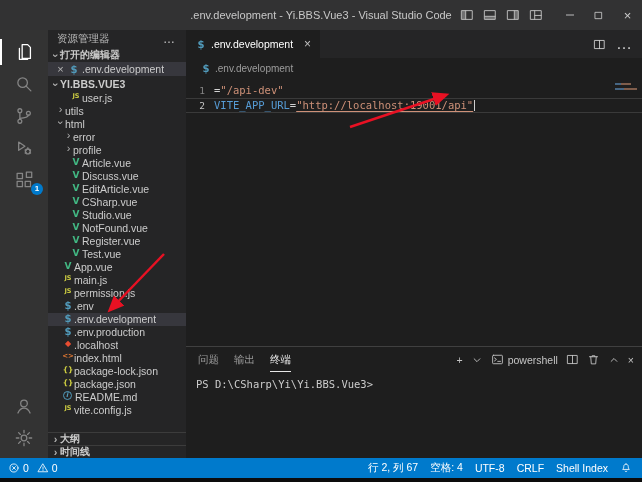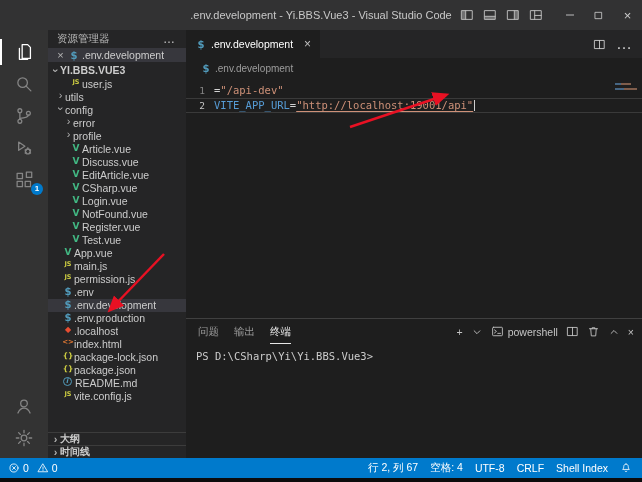--- a/index.html
+++ b/index.html
@@ -59,21 +59,21 @@
   .cl.current .ln { color: #c6c6c6; }
   .tk-key { color: #569cd6; }
   .tk-operator { color: #d4d4d4; }
   .tk-string { color: #ce9178; }
   .lk { text-decoration: underline; text-underline-offset: 2px; }
   .cursor { width: 1px; height: 11px; background: #cfcfcf; margin-left: 1px; }
   .minimap { position: absolute; top: 5px; right: 3px; width: 24px; }
   .mm { height: 2px; margin-bottom: 3px; background: linear-gradient(90deg, #4a6e8f 40%, #8a6450 40%); opacity: .9; }
   .mm-a { width: 16px; } .mm-b { width: 22px; }
   
-  .panel { height: 140px; flex: none; border-top: 1px solid #404040; display: flex; flex-direction: column; background: #1e1e1e; }
+  .panel { height: 112px; flex: none; border-top: 1px solid #404040; display: flex; flex-direction: column; background: #1e1e1e; }
   .panel-header { height: 25px; flex: none; display: flex; align-items: center; padding: 0 8px 0 12px; }
   .panel-tabs { display: flex; align-items: center; height: 25px; }
   .ptab { font-size: 10.5px; color: #9a9a9a; margin-right: 15px; height: 25px; line-height: 25px; white-space: nowrap; }
   .ptab.active { color: #e7e7e7; border-bottom: 1px solid #e7e7e7; }
   .panel-actions { margin-left: auto; display: flex; align-items: center; gap: 8px; color: #c5c5c5; }
   .pa-item { display: flex; align-items: center; gap: 4px; font-size: 10.5px; white-space: nowrap; }
   .terminal { flex: 1; padding: 6px 0 0 10px; font-family: "DejaVu Sans Mono", "Liberation Mono", monospace; font-size: 10.5px; color: #cccccc; }
   
   .statusbar { position: absolute; left: 0; right: 0; bottom: 4px; height: 20px; background: #007acc; display: flex; align-items: center; color: #ffffff; font-size: 10.5px; padding: 0 10px 0 8px; z-index: 6; }
   .sb-left { display: flex; align-items: center; gap: 8px; }
@@ -211,20 +211,24 @@
           </span>
         </div>
       </div>
   </div>
 
   <div class="sidebar">
     <div class="sb-title">
       <span>资源管理器</span>
       <span class="sb-more txt-ico">…</span>
     </div>
+    <div class="sb-sec-header">
+      <span class="chev exp">›</span>
+      <span>打开的编辑器</span>
+    </div>
     <div class="oe-item selected">
       <span class="oe-close txt-ico">×</span>
       <span class="fi-holder">
           <span class="fi" style="color: rgb(81, 154, 186); font-size: 10px;">$</span>
         </span>
       <span class="label">.env.development</span>
     </div>
     <div class="sb-sec-header proj">
       <span class="chev exp">›</span>
       <span>YI.BBS.VUE3</span>
@@ -233,21 +237,21 @@
         <div class="row" style="padding-left: 22px;">
           <span class="fi" style="color: rgb(203, 203, 65); font-size: 6.5px;">JS</span>
           <span class="label">user.js</span>
         </div>
         <div class="row" style="padding-left: 8px;">
           <span class="chev">›</span>
           <span class="label">utils</span>
         </div>
         <div class="row" style="padding-left: 8px;">
           <span class="chev exp">›</span>
-          <span class="label">config</span>
+          <span class="label">html</span>
         </div>
         <div class="row" style="padding-left: 16px;">
           <span class="chev">›</span>
           <span class="label">error</span>
         </div>
         <div class="row" style="padding-left: 16px;">
           <span class="chev">›</span>
           <span class="label">profile</span>
         </div>
         <div class="row" style="padding-left: 22px;">
@@ -261,21 +265,21 @@
         <div class="row" style="padding-left: 22px;">
           <span class="fi" style="color: rgb(66, 184, 131); font-size: 9px;">V</span>
           <span class="label">EditArticle.vue</span>
         </div>
         <div class="row" style="padding-left: 22px;">
           <span class="fi" style="color: rgb(66, 184, 131); font-size: 9px;">V</span>
           <span class="label">CSharp.vue</span>
         </div>
         <div class="row" style="padding-left: 22px;">
           <span class="fi" style="color: rgb(66, 184, 131); font-size: 9px;">V</span>
-          <span class="label">Login.vue</span>
+          <span class="label">Studio.vue</span>
         </div>
         <div class="row" style="padding-left: 22px;">
           <span class="fi" style="color: rgb(66, 184, 131); font-size: 9px;">V</span>
           <span class="label">NotFound.vue</span>
         </div>
         <div class="row" style="padding-left: 22px;">
           <span class="fi" style="color: rgb(66, 184, 131); font-size: 9px;">V</span>
           <span class="label">Register.vue</span>
         </div>
         <div class="row" style="padding-left: 22px;">

